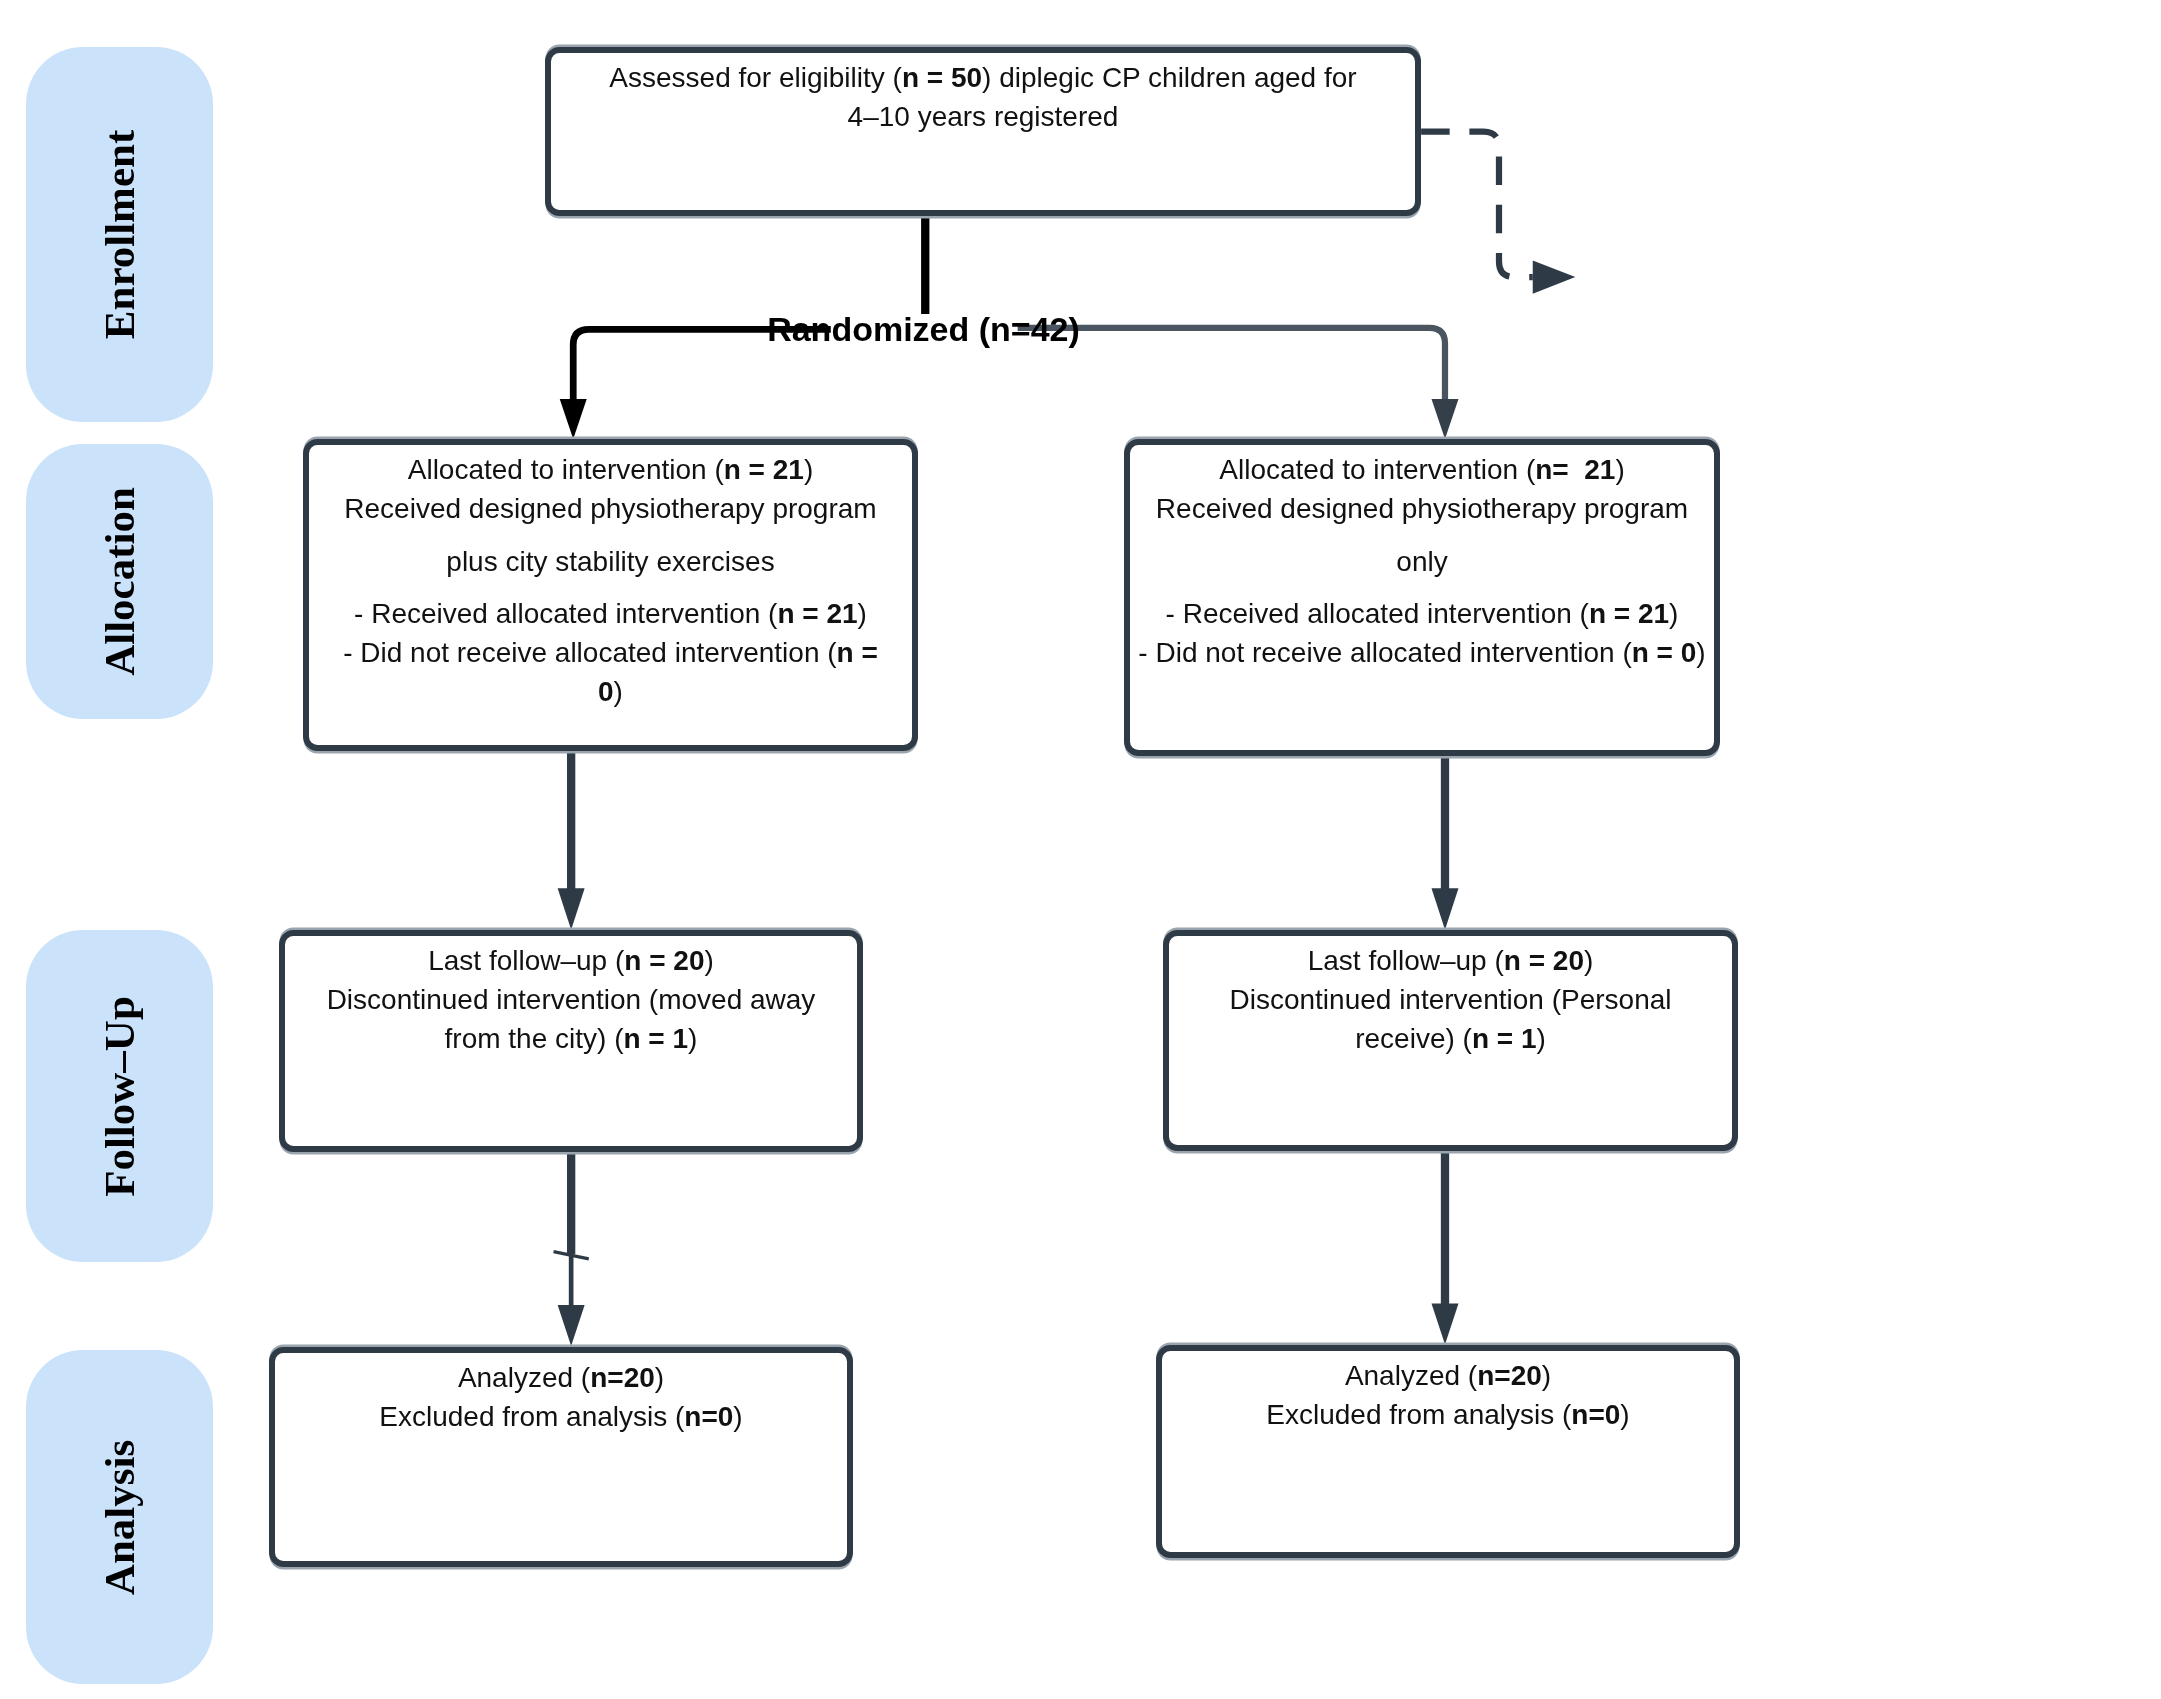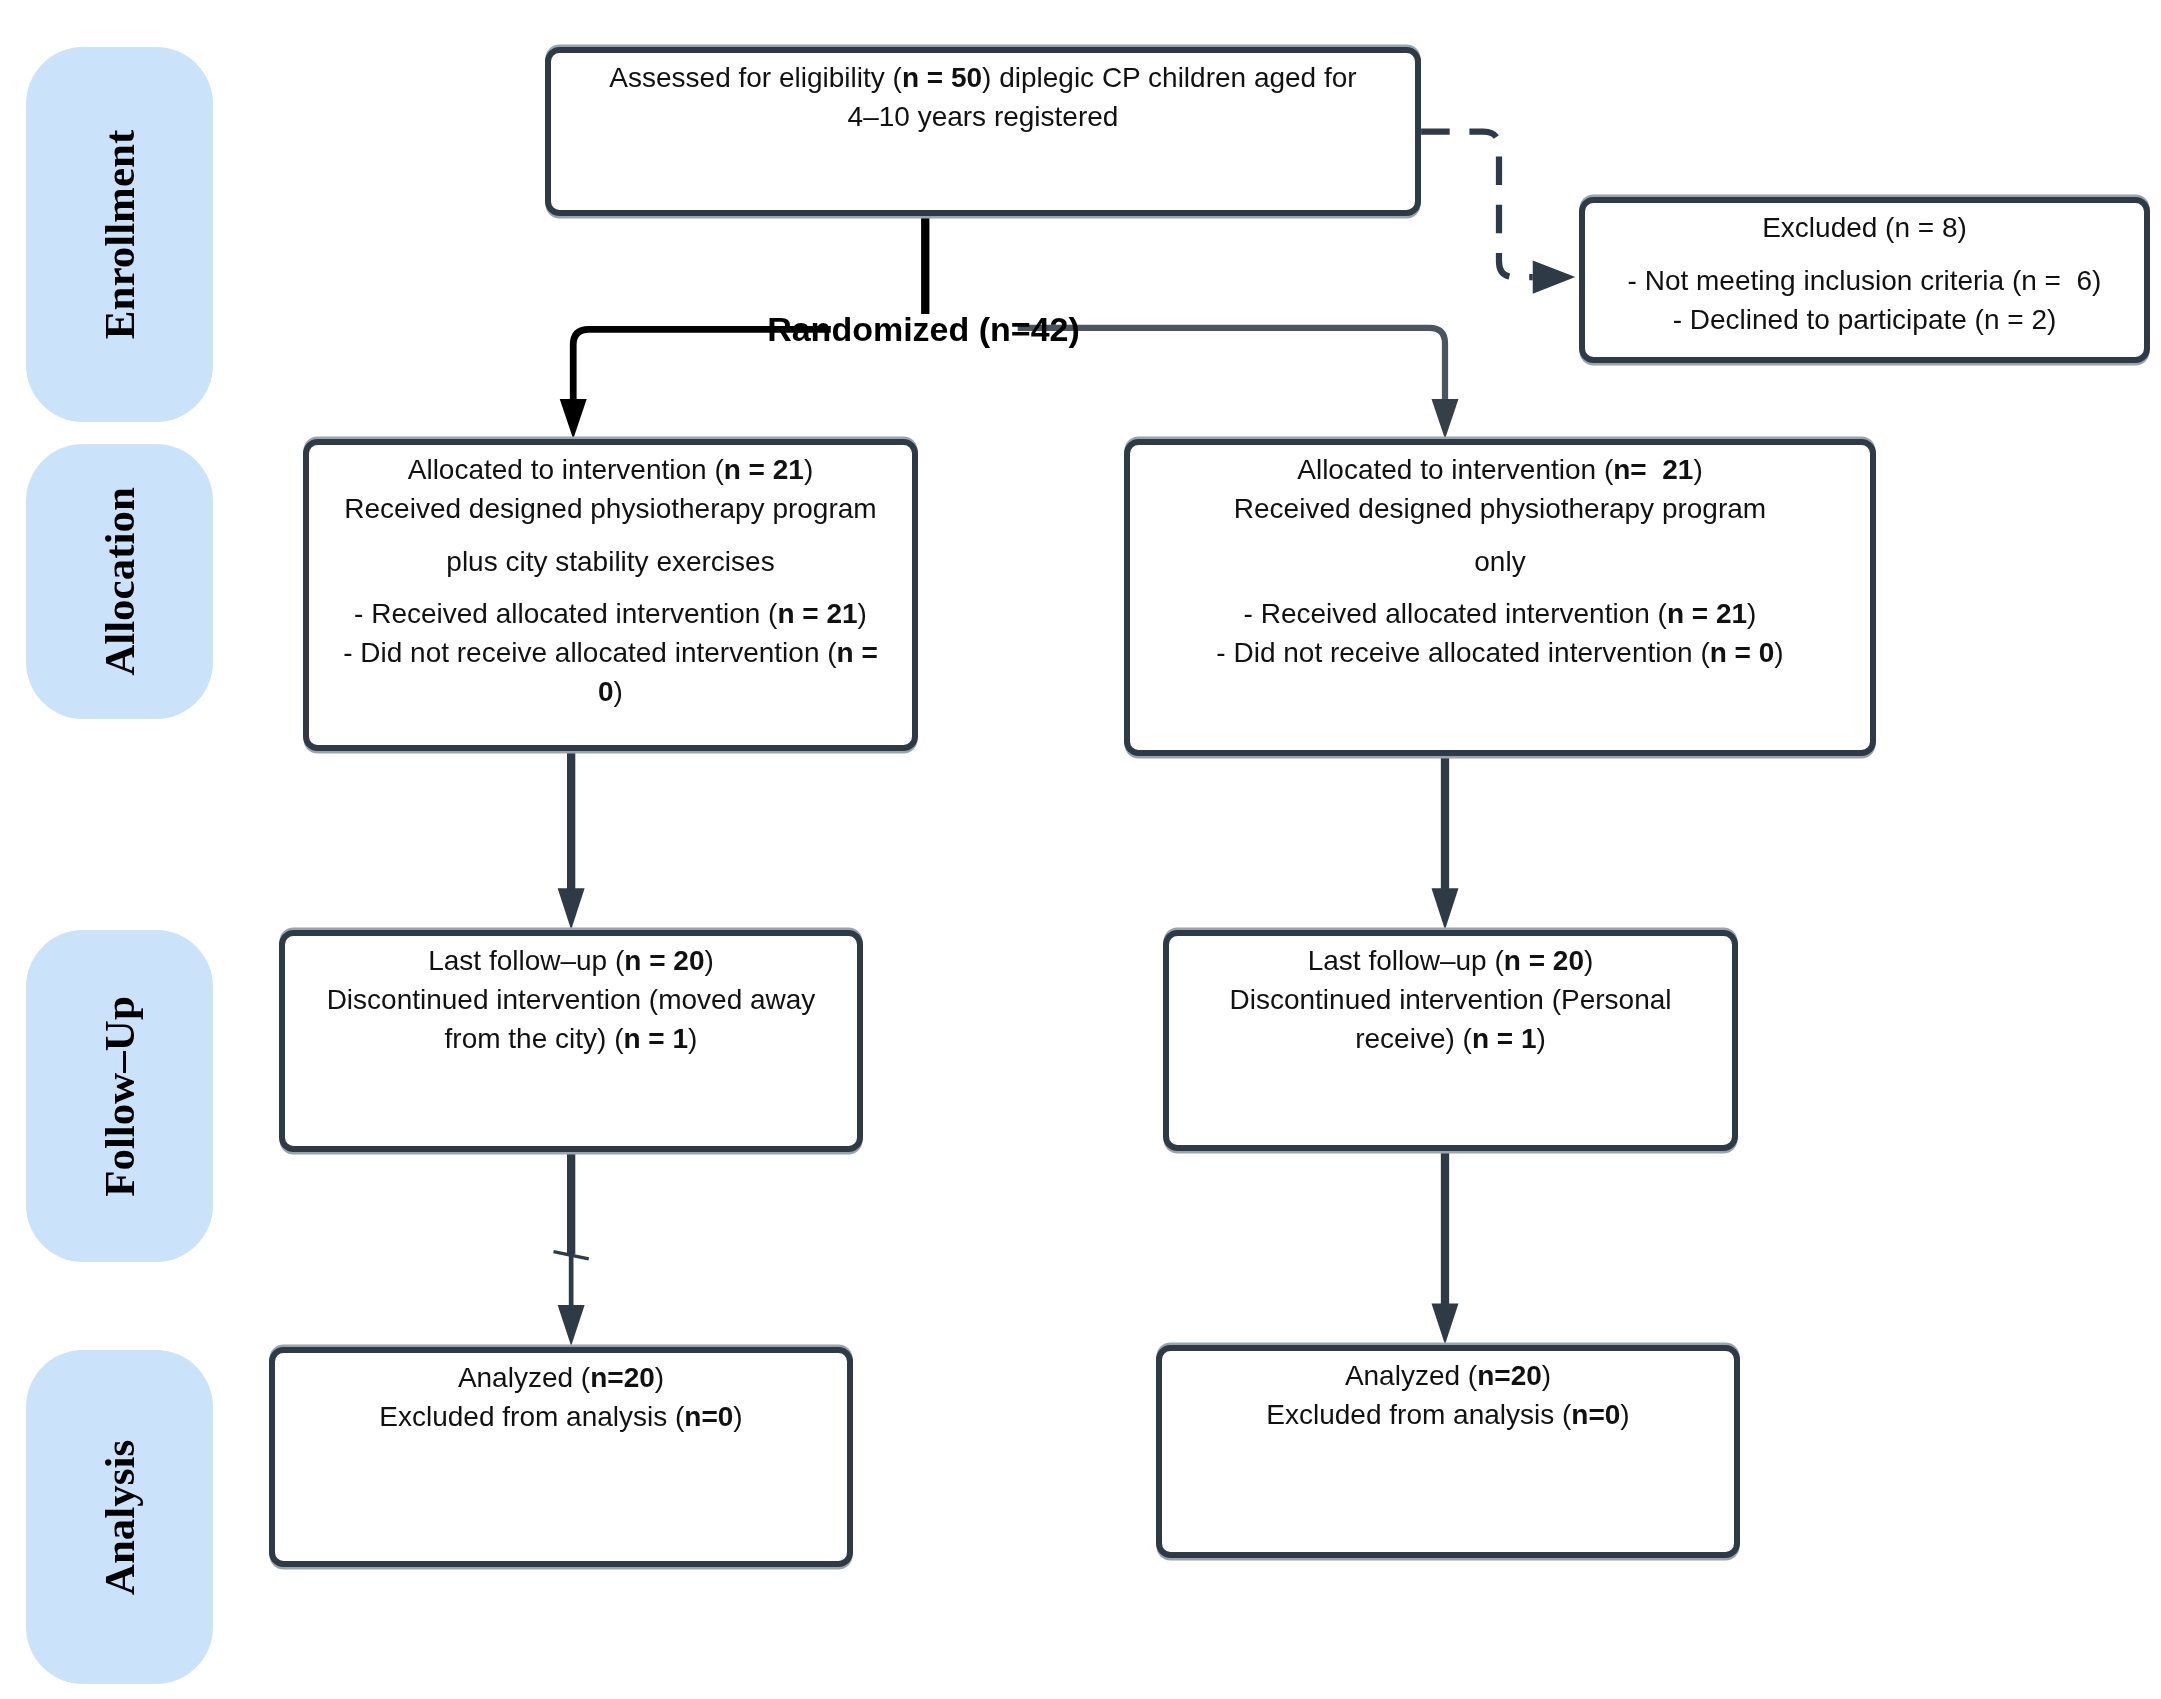--- a/index.html
+++ b/index.html
@@ -85,45 +85,37 @@
     <polygon points="2952,501 2952,565 3034,533" fill="var(--ink)"></polygon>
   </svg>
 
   <div class="box" style="left:545px;top:47px;width:876px;height:169px;">
     <div>
         <div class="line"><span>Assessed for eligibility (</span><span class="b">n = 50</span><span>) diplegic CP children aged for</span></div>
         <div class="line"><span>4–10 years registered</span></div>
       </div>
   </div>
 
-  <div class="box" style="left:1579px;top:197px;width:571px;height:166px;">
-    <div>
-        <div class="line"><span>Excluded (n = 8)</span></div>
-        <div class="spacer"></div>
-        <div class="line"><span>- Not meeting inclusion criteria (n = &nbsp;6)</span></div>
-        <div class="line"><span>- Declined to participate (n = 2)</span></div>
-      </div>
-  </div>
 
   <div id="randomized-label">Randomized (n=42)</div>
 
   <div class="box" style="left:267px;top:439px;width:615px;height:312px;margin-left:36px;">
     <div>
         <div class="line"><span>Allocated to intervention (</span><span class="b">n = 21</span><span>)</span></div>
         <div class="line"><span>Received designed physiotherapy program</span></div>
         <div class="spacer"></div>
         <div class="line"><span>plus city stability exercises</span></div>
         <div class="spacer"></div>
         <div class="line"><span>- Received allocated intervention (</span><span class="b">n = 21</span><span>)</span></div>
         <div class="line"><span>- Did not receive allocated intervention (</span><span class="b">n =</span></div>
         <div class="line"><span class="b">0</span><span>)</span></div>
       </div>
   </div>
 
-  <div class="box" style="left:1124px;top:439px;width:752px;height:317px;">
+  <div class="box" style="left:1124px;top:439px;width:596px;height:317px;">
     <div>
         <div class="line"><span>Allocated to intervention (</span><span class="b">n=&nbsp; 21</span><span>)</span></div>
         <div class="line"><span>Received designed physiotherapy program</span></div>
         <div class="spacer"></div>
         <div class="line"><span>only</span></div>
         <div class="spacer"></div>
         <div class="line"><span>- Received allocated intervention (</span><span class="b">n = 21</span><span>)</span></div>
         <div class="line"><span>- Did not receive allocated intervention (</span><span class="b">n = 0</span><span>)</span></div>
       </div>
   </div>

